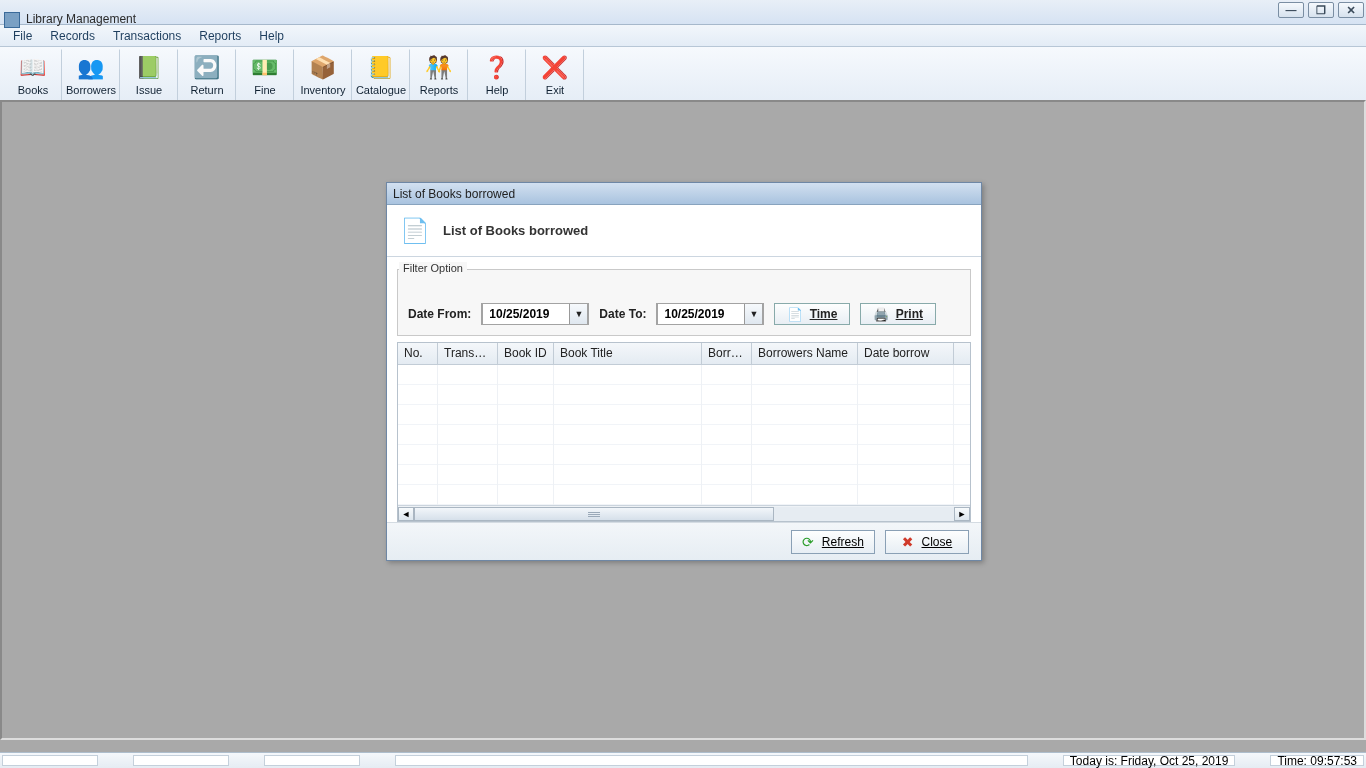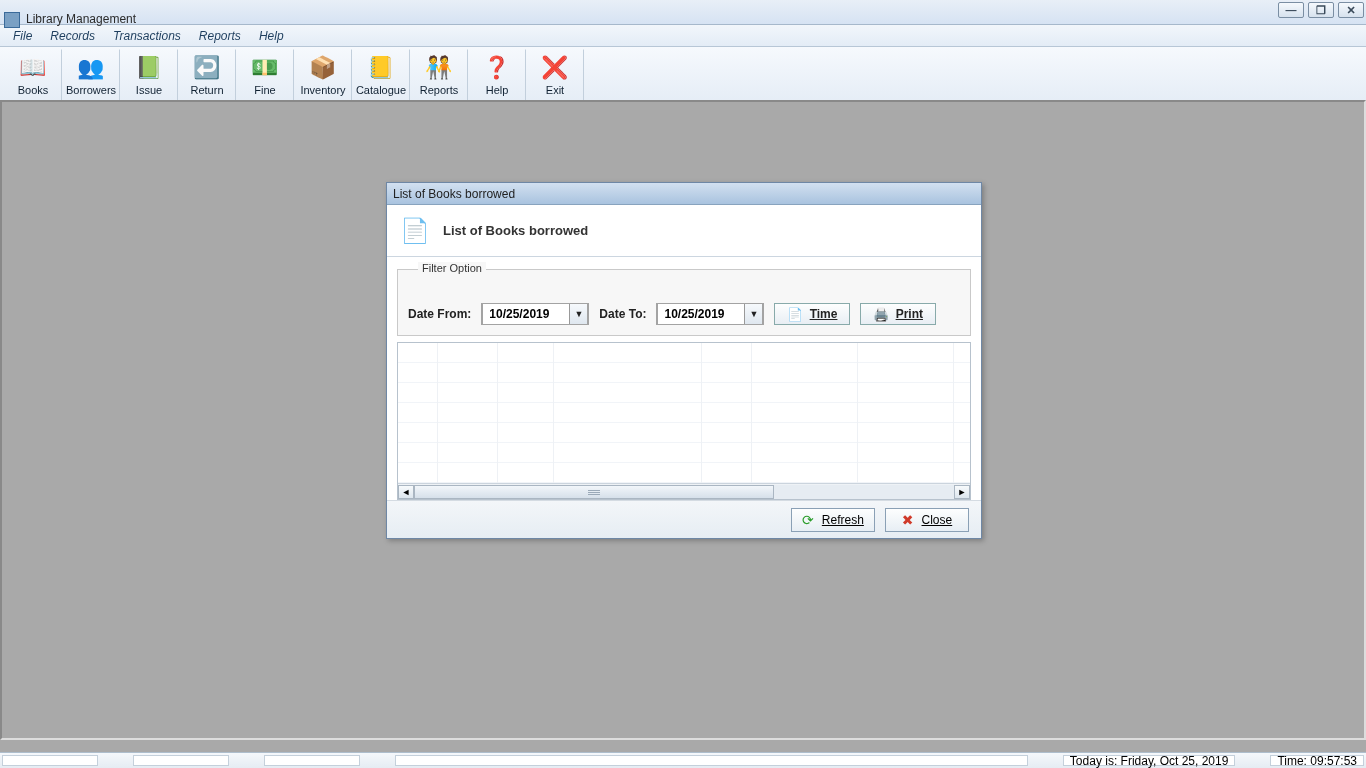--- a/index.html
+++ b/index.html
@@ -45,21 +45,20 @@
     font-size: 11px; font-weight: bold; color: #3a4a5a;
   }
 
   
   .menubar {
     height: 22px;
     background: linear-gradient(#f2f6fb,#e3ecf6);
     border-bottom: 1px solid #b7c6d6;
     display: flex; 
     padding-left: 4px;
-    font-style: italic;
   }
   .menubar .menu-item {
     padding: 0 9px;
     height: 100%;
     display: flex; align-items: center;
     color: #1e3e5e;
     cursor: default;
   }
 
   
@@ -134,21 +133,21 @@
   }
 
   .filter-box {
     margin: 12px 10px 6px 10px;
     border: 1px solid #c9c9c9;
     padding: 10px 10px 10px 10px;
     position: relative;
     background: #f7f7f7;
   }
   .filter-box .legend {
-    position: absolute; top: -8px; left: 20px;
+    position: absolute; top: -8px; left: 1px;
     background: #f7f7f7;
     padding: 0 4px;
     font-size: 11px; color: #333;
   }
   .filter-row {
     display: flex; align-items: center; gap: 10px;
     font-weight: bold; color: #222; margin-top: 23px;
   }
   .combo {
     display: inline-flex;
@@ -385,20 +384,29 @@
           <span class="slabel">Time</span>
         </span>
         <span class="sbtn">
           <span class="sicon">🖨️</span>
           <span class="slabel">Print</span>
         </span>
       </div>
     </div>
 
     <div class="grid-wrap">
+      <div class="grid-head">
+        <div class="gh" style="width:40px">No.</div>
+        <div class="gh" style="width:60px">Transa…</div>
+        <div class="gh" style="width:56px">Book ID</div>
+        <div class="gh" style="width:148px">Book Title</div>
+        <div class="gh" style="width:50px">Borro…</div>
+        <div class="gh" style="width:106px">Borrowers Name</div>
+        <div class="gh" style="width:96px">Date borrow</div>
+      </div>
       <div class="grid-body">
         <div class="grid-vlines">
           <div class="gv" style="width:40px"></div>
           <div class="gv" style="width:60px"></div>
           <div class="gv" style="width:56px"></div>
           <div class="gv" style="width:148px"></div>
           <div class="gv" style="width:50px"></div>
           <div class="gv" style="width:106px"></div>
           <div class="gv" style="width:96px"></div>
         </div>

